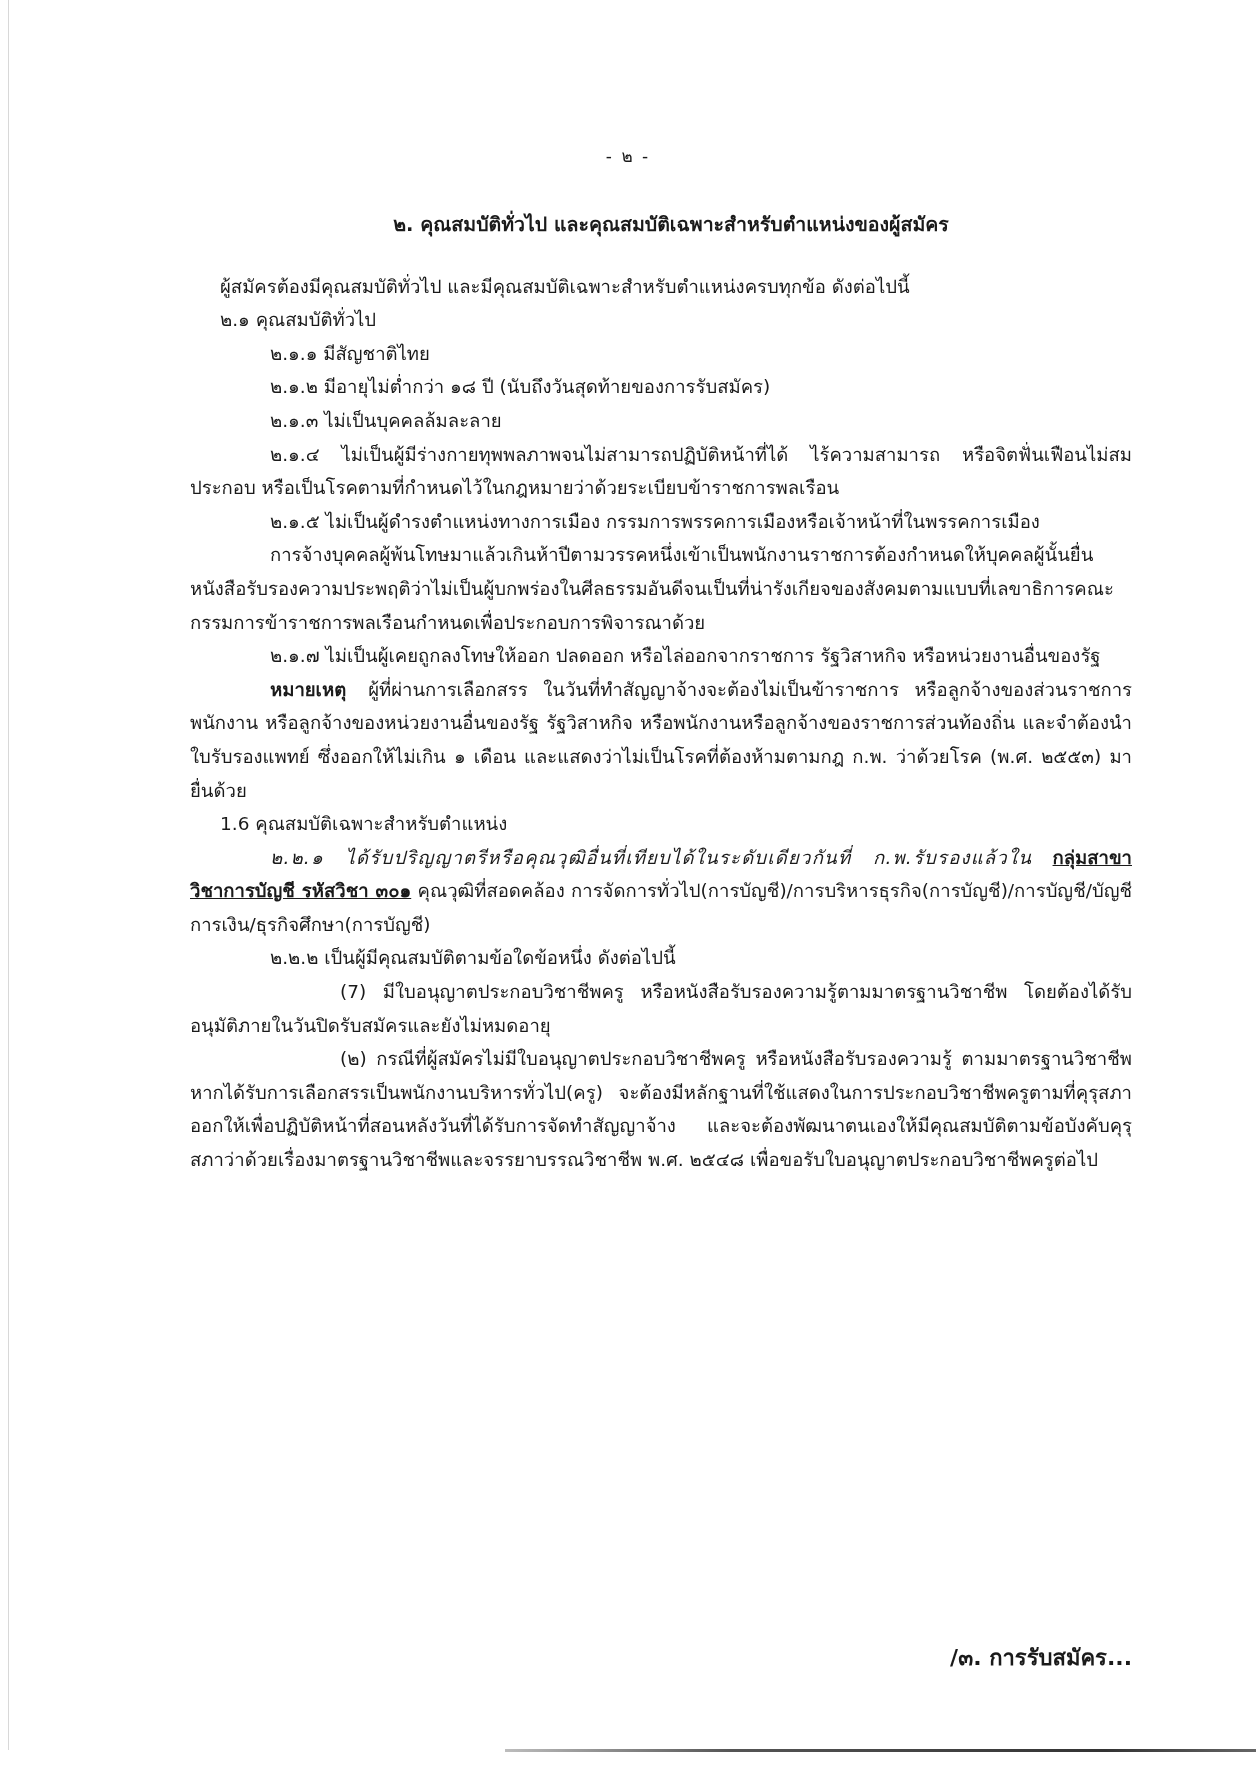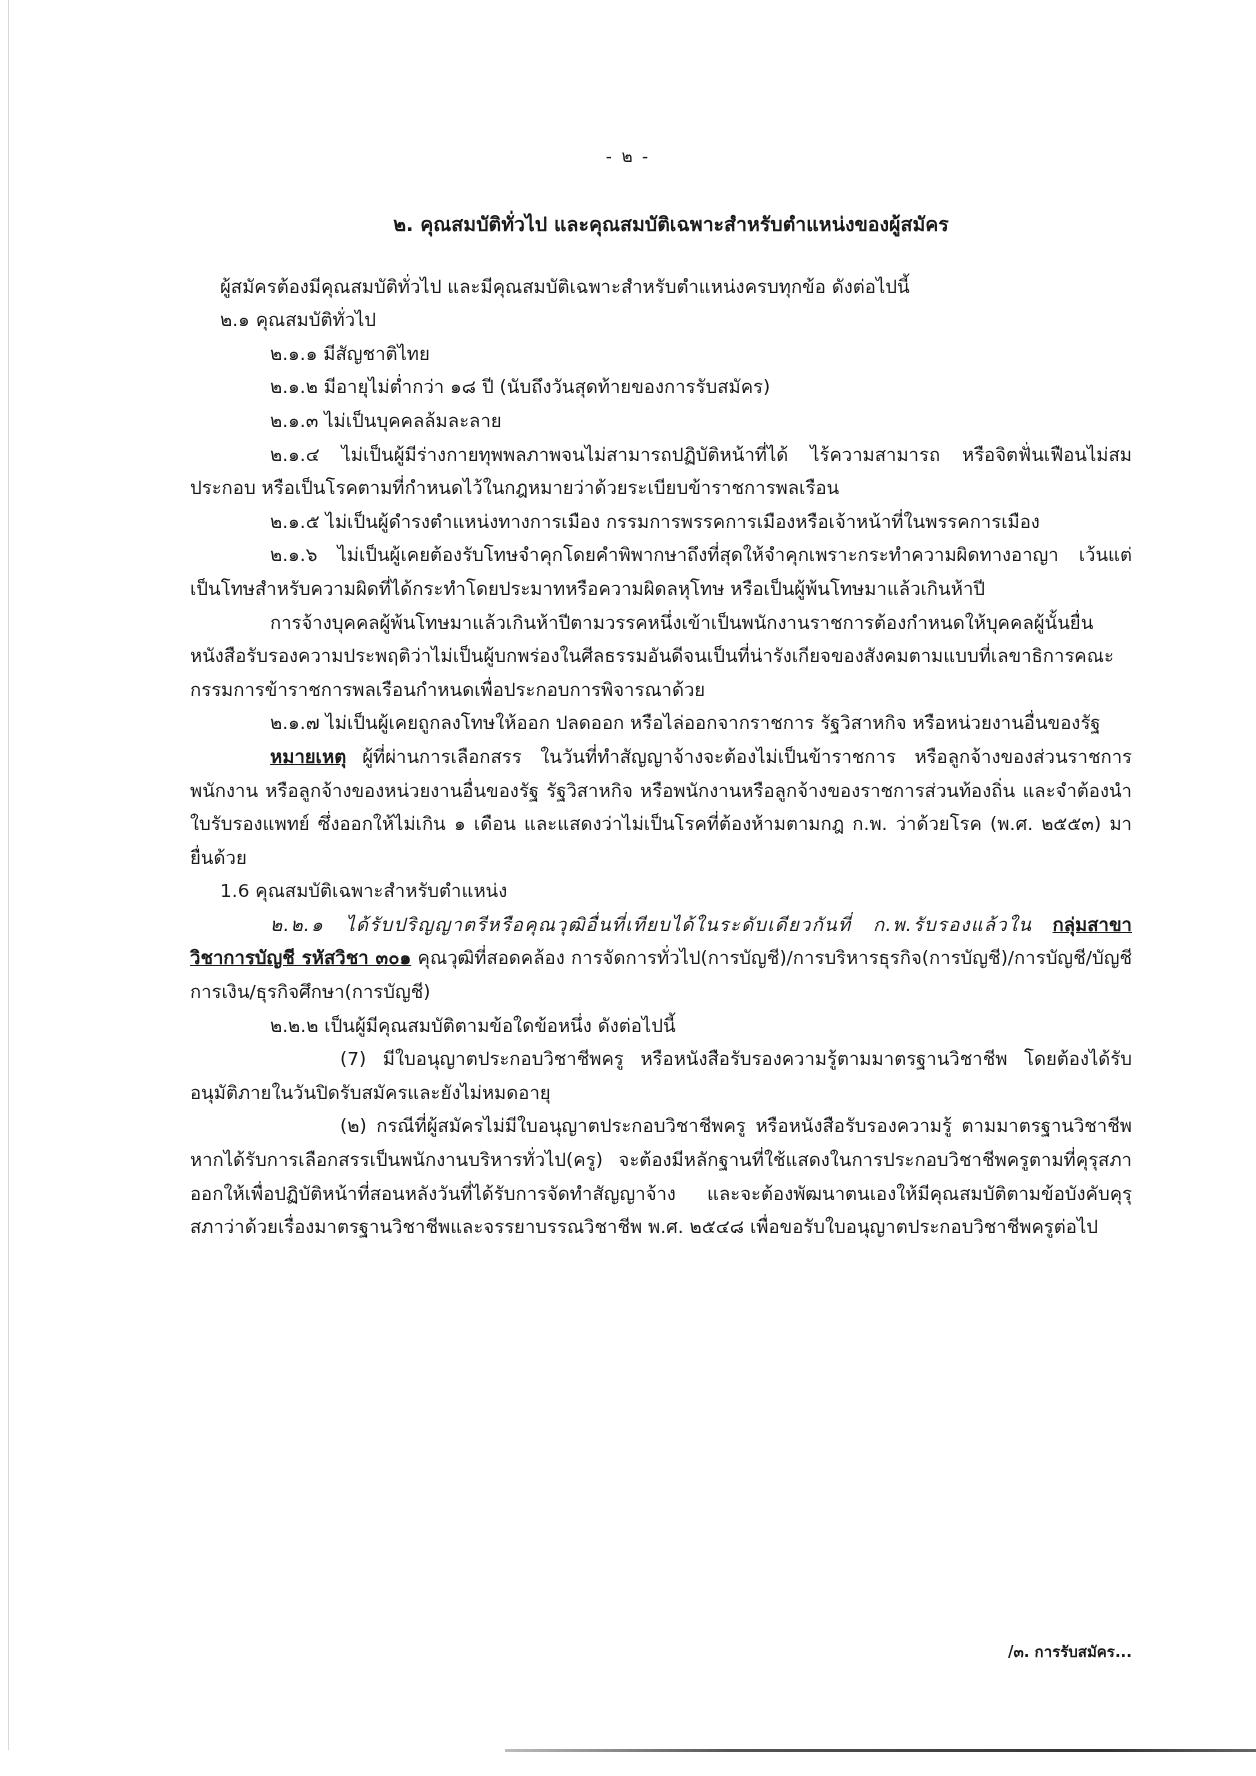--- a/index.html
+++ b/index.html
@@ -22,46 +22,45 @@
     position: absolute; left: 190px; top: 208px; width: 942px;
     font-size: 18.5px; line-height: 33.6px;
   }
   .line { white-space: nowrap; }
   .para { text-align: justify; text-align-last: left; }
   .h1 { font-weight: bold; font-size: 19.5px; padding-left: 20px; text-align: center; }
   .indent1 { padding-left: 30px; margin-top: 28px; }
   .indent2 { padding-left: 30px; font-weight: normal; }
   .indent3 { text-indent: 80px; }
   .indent4 { text-indent: 150px; }
-  .note-label { font-weight: bold; text-decoration: underline; margin-right: 16px; }
+  .note-label { font-weight: bold; margin-right: 22px; }
   .u-bold { font-weight: bold; text-decoration: underline; }
   .spaced { letter-spacing: 1.2px; font-style: italic; }
   .footer-next {
-    position: absolute; right: 124px; top: 1640px; font-size: 15px; font-weight: bold;
+    position: absolute; right: 124px; top: 1640px; font-size: 22px; font-weight: bold;
   }
 </style>
 </head>
 <body>
 
 <div class="page-edge-left"></div>
 <div class="scan-line"></div>
 
 <div class="page-number">- ๒ -</div>
 
 <div class="doc">
   <div class="line h1">๒. คุณสมบัติทั่วไป และคุณสมบัติเฉพาะสำหรับตำแหน่งของผู้สมัคร</div>
   <div class="line indent1">ผู้สมัครต้องมีคุณสมบัติทั่วไป และมีคุณสมบัติเฉพาะสำหรับตำแหน่งครบทุกข้อ ดังต่อไปนี้</div>
   <div class="line indent2">๒.๑ คุณสมบัติทั่วไป</div>
 
   <div class="para indent3">๒.๑.๑ มีสัญชาติไทย</div>
   <div class="para indent3">๒.๑.๒ มีอายุไม่ต่ำกว่า ๑๘ ปี (นับถึงวันสุดท้ายของการรับสมัคร)</div>
   <div class="para indent3">๒.๑.๓ ไม่เป็นบุคคลล้มละลาย</div>
   <div class="para indent3">๒.๑.๔ ไม่เป็นผู้มีร่างกายทุพพลภาพจนไม่สามารถปฏิบัติหน้าที่ได้ ไร้ความสามารถ หรือจิตฟั่นเฟือนไม่สมประกอบ หรือเป็นโรคตามที่กำหนดไว้ในกฎหมายว่าด้วยระเบียบข้าราชการพลเรือน</div>
   <div class="para indent3">๒.๑.๕ ไม่เป็นผู้ดำรงตำแหน่งทางการเมือง กรรมการพรรคการเมืองหรือเจ้าหน้าที่ในพรรคการเมือง</div>
-  <div class="para indent3">๒.๑.๖ ไม่เป็นผู้เคยต้องรับโทษจำคุกโดยคำพิพากษาถึงที่สุดให้จำคุกเพราะกระทำความผิดทางอาญา เว้นแต่เป็นโทษสำหรับความผิดที่ได้กระทำโดยประมาทหรือความผิดลหุโทษ หรือเป็นผู้พ้นโทษมาแล้วเกินห้าปี</div>
   <div class="para indent3">การจ้างบุคคลผู้พ้นโทษมาแล้วเกินห้าปีตามวรรคหนึ่งเข้าเป็นพนักงานราชการต้องกำหนดให้บุคคลผู้นั้นยื่นหนังสือรับรองความประพฤติว่าไม่เป็นผู้บกพร่องในศีลธรรมอันดีจนเป็นที่น่ารังเกียจของสังคมตามแบบที่เลขาธิการคณะกรรมการข้าราชการพลเรือนกำหนดเพื่อประกอบการพิจารณาด้วย</div>
   <div class="para indent3">๒.๑.๗ ไม่เป็นผู้เคยถูกลงโทษให้ออก ปลดออก หรือไล่ออกจากราชการ รัฐวิสาหกิจ หรือหน่วยงานอื่นของรัฐ</div>
 
   <div class="para indent3"><span class="note-label">หมายเหตุ</span><span>ผู้ที่ผ่านการเลือกสรร ในวันที่ทำสัญญาจ้างจะต้องไม่เป็นข้าราชการ หรือลูกจ้างของส่วนราชการ พนักงาน หรือลูกจ้างของหน่วยงานอื่นของรัฐ รัฐวิสาหกิจ หรือพนักงานหรือลูกจ้างของราชการส่วนท้องถิ่น และจำต้องนำใบรับรองแพทย์ ซึ่งออกให้ไม่เกิน ๑ เดือน และแสดงว่าไม่เป็นโรคที่ต้องห้ามตามกฎ ก.พ. ว่าด้วยโรค (พ.ศ. ๒๕๕๓)  มายื่นด้วย</span></div>
 
   <div class="line indent2">1.6 คุณสมบัติเฉพาะสำหรับตำแหน่ง</div>
 
   <div class="para indent3"><span class="spaced">๒.๒.๑ ได้รับปริญญาตรีหรือคุณวุฒิอื่นที่เทียบได้ในระดับเดียวกันที่ ก.พ.รับรองแล้วใน</span> <span class="u-bold">กลุ่มสาขาวิชาการบัญชี รหัสวิชา ๓๐๑</span><span> คุณวุฒิที่สอดคล้อง การจัดการทั่วไป(การบัญชี)/การบริหารธุรกิจ(การบัญชี)/การบัญชี/บัญชีการเงิน/ธุรกิจศึกษา(การบัญชี)</span></div>
 
   <div class="para indent3">๒.๒.๒ เป็นผู้มีคุณสมบัติตามข้อใดข้อหนึ่ง ดังต่อไปนี้</div>

